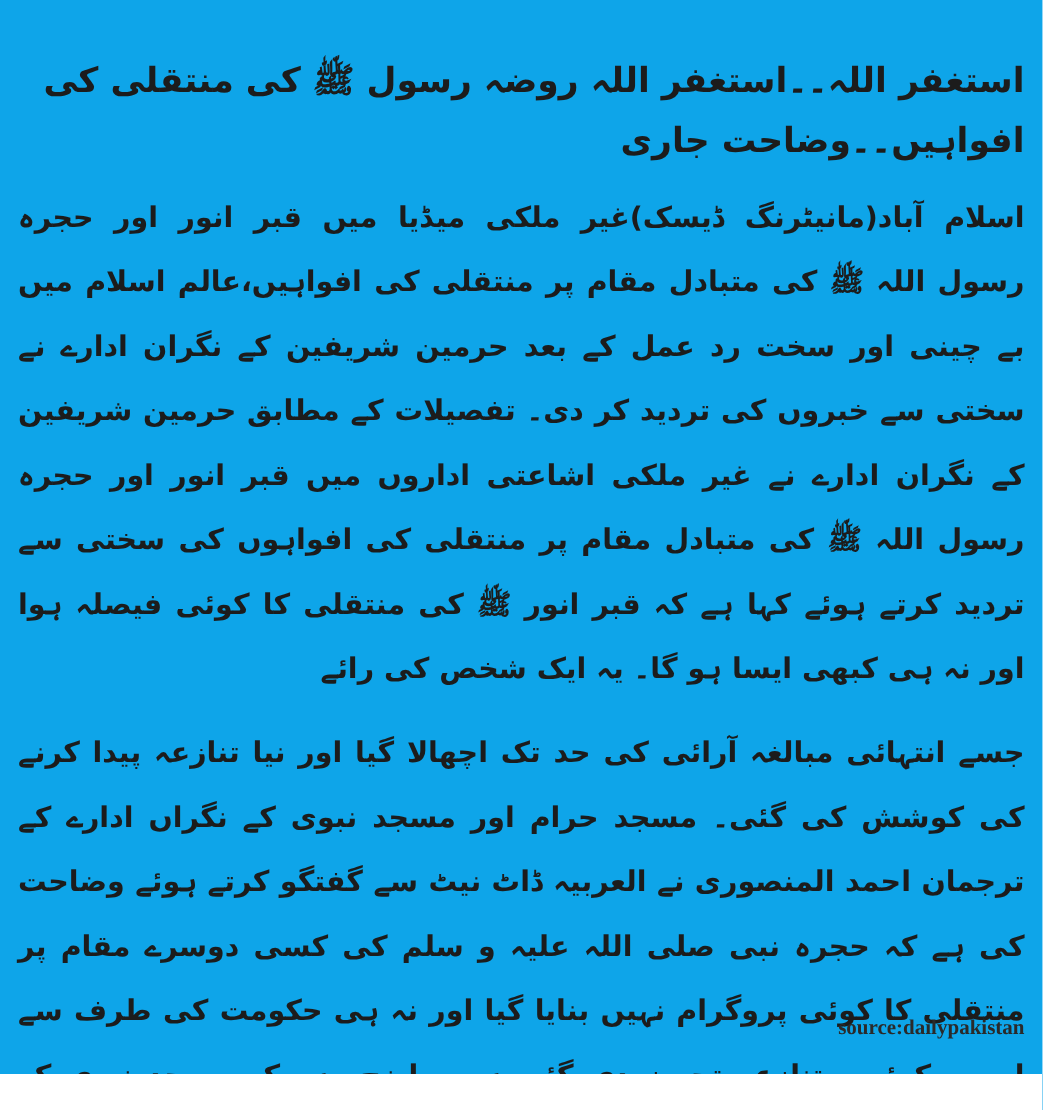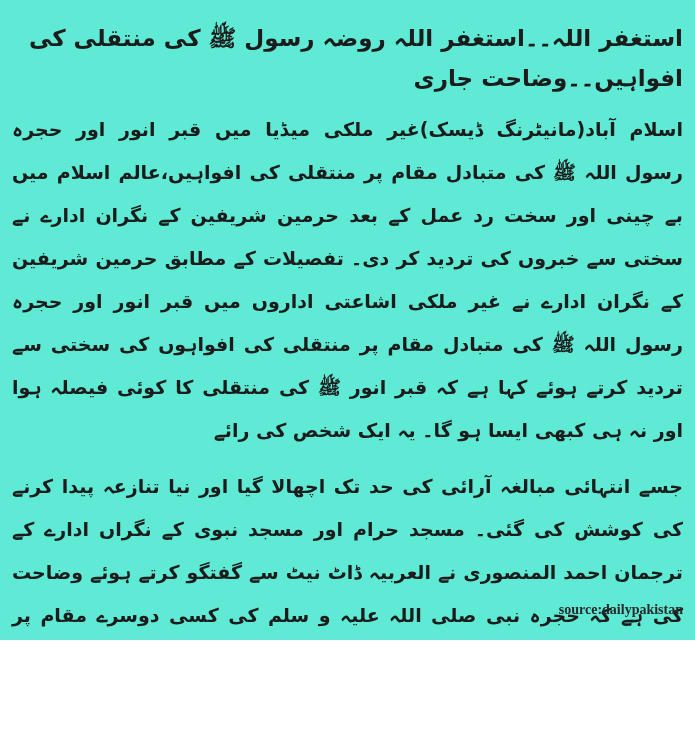--- a/index.html
+++ b/index.html
@@ -3,24 +3,24 @@
   <meta charset="utf-8">
   <style>
     html, body {
       margin: 0;
       padding: 0;
       background: #ffffff;
     }
     .page {
       position: relative;
       width: 695px;
-      height: 640px;
+      height: 716px;
       box-sizing: border-box;
-      background: #5eead4;
-      padding: 12px 12px 0 12px;
+      background: #0ea5e9;
+      padding: 28px 12px 0 12px;
       overflow: hidden;
       font-family: "DejaVu Sans", sans-serif;
       color: #1c1c1c;
     }
     .headline {
       direction: rtl;
       unicode-bidi: embed;
       text-align: right;
       font-size: 23px;
       font-weight: 700;

